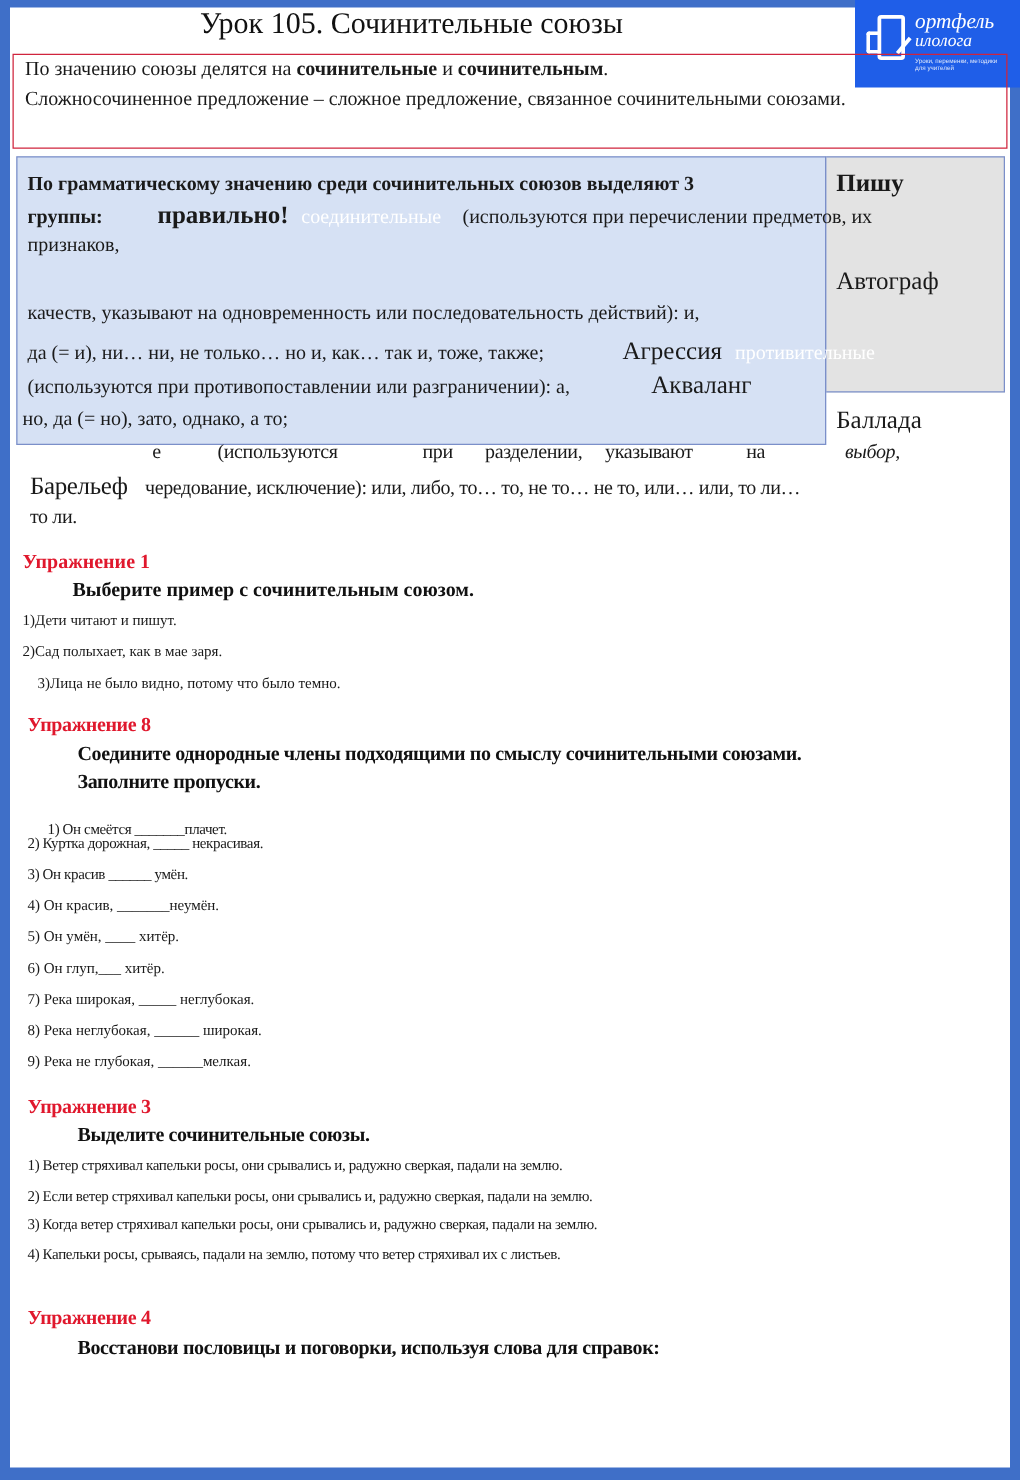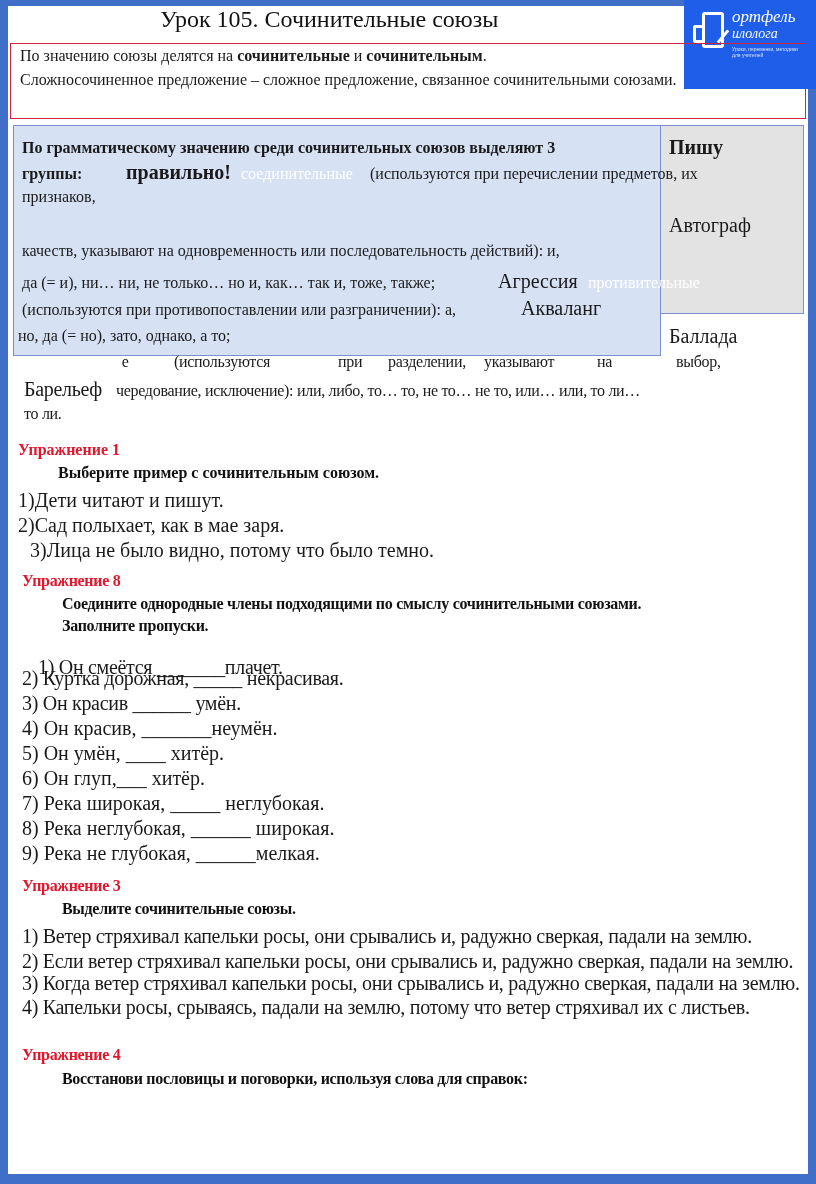--- a/index.html
+++ b/index.html
@@ -11,21 +11,21 @@
   }
   .page {
     position:absolute; left:8px; top:6px; width:800px; height:1168px;
     background:#ffffff;
   }
   .title {
     position:absolute; left:160px; top:6px; font-size:24px; color:#111;
     white-space:nowrap;
   }
   .logo {
-    position:absolute; left:684px; top:0px; width:132px; height:89px;
+    position:absolute; left:684px; top:0px; width:132px; height:70px;
     background:#1f5ee8; color:#fff;
   }
   .logo .mark {
     position:absolute; left:18px; top:12px; width:22px; height:36px;
     border:3px solid #fff; border-radius:3px; box-sizing:border-box;
   }
   .logo .mark:before {
     content:""; position:absolute; left:-12px; top:10px; width:8px; height:12px;
     border:3px solid #fff; border-right:none; border-radius:3px 0 0 3px;
   }
@@ -53,21 +53,21 @@
   }
   .bluebox {
     position:absolute; left:13px; top:125px; width:648px; height:231px;
     background:#d6e1f4; border:1px solid #7b8fc9; box-sizing:border-box;
   }
   .abs { position:absolute; white-space:nowrap; font-size:16px; }
   .big { font-size:20px; }
 
   .sec-title { position:absolute; left:18px; font-size:16px; font-weight:bold; color:#e0182d; white-space:nowrap; }
   .sec-task { position:absolute; left:18px; font-size:16px; font-weight:bold; color:#111; white-space:nowrap;margin-left:40px; }
-  .item { position:absolute; left:18px; font-size:20px; white-space:nowrap; color:#1a1a1a; }
+  .item { position:absolute; left:18px; font-size:12px; white-space:nowrap; color:#1a1a1a; }
   .narrow { font-family:"Liberation Serif", serif; letter-spacing:-0.3px; }
 </style>
 </head>
 <body>
 
 <div class="page"></div>
 
 <div class="title">Урок 105. Сочинительные союзы</div>
 
 <div class="logo">
@@ -106,21 +106,21 @@
 
 <div class="abs" style="left:18px;top:327px;">но, да (= но), зато, однако, а то;</div>
 <div class="abs big" style="left:669px;top:325px;">Баллада</div>
 
 <div class="abs narrow" style="left:24px;top:353px;"><span class="red">разделительны</span><span>е</span></div>
 <div class="abs narrow" style="left:174px;top:353px;">(используются</div>
 <div class="abs narrow" style="left:338px;top:353px;">при</div>
 <div class="abs narrow" style="left:388px;top:353px;">разделении,</div>
 <div class="abs narrow" style="left:484px;top:353px;">указывают</div>
 <div class="abs narrow" style="left:597px;top:353px;">на</div>
-<div class="abs narrow" style="left:676px;top:353px;">выбор,</div>
+<div class="abs narrow" style="left:676px;top:353px;font-style:italic;">выбор,</div>
 
 <div class="abs big narrow" style="left:24px;top:378px;">Барельеф</div>
 <div class="abs narrow" style="left:116px;top:382px;">чередование, исключение): или, либо, то… то, не то… не то, или… или, то ли…</div>
 <div class="abs narrow" style="left:24px;top:405px;">то ли.</div>
 
 <div class="sec-title" style="top:441px;">Упражнение 1</div>
 <div class="sec-task" style="top:464px;">Выберите пример с сочинительным союзом.</div>
 <div class="item" style="top:489px;">1)Дети читают и пишут.</div>
 <div class="item" style="top:514px;">2)Сад полыхает, как в мае заря.</div>
 <div class="item" style="top:539px;margin-left:12px;">3)Лица не было видно, потому что было темно.</div>

